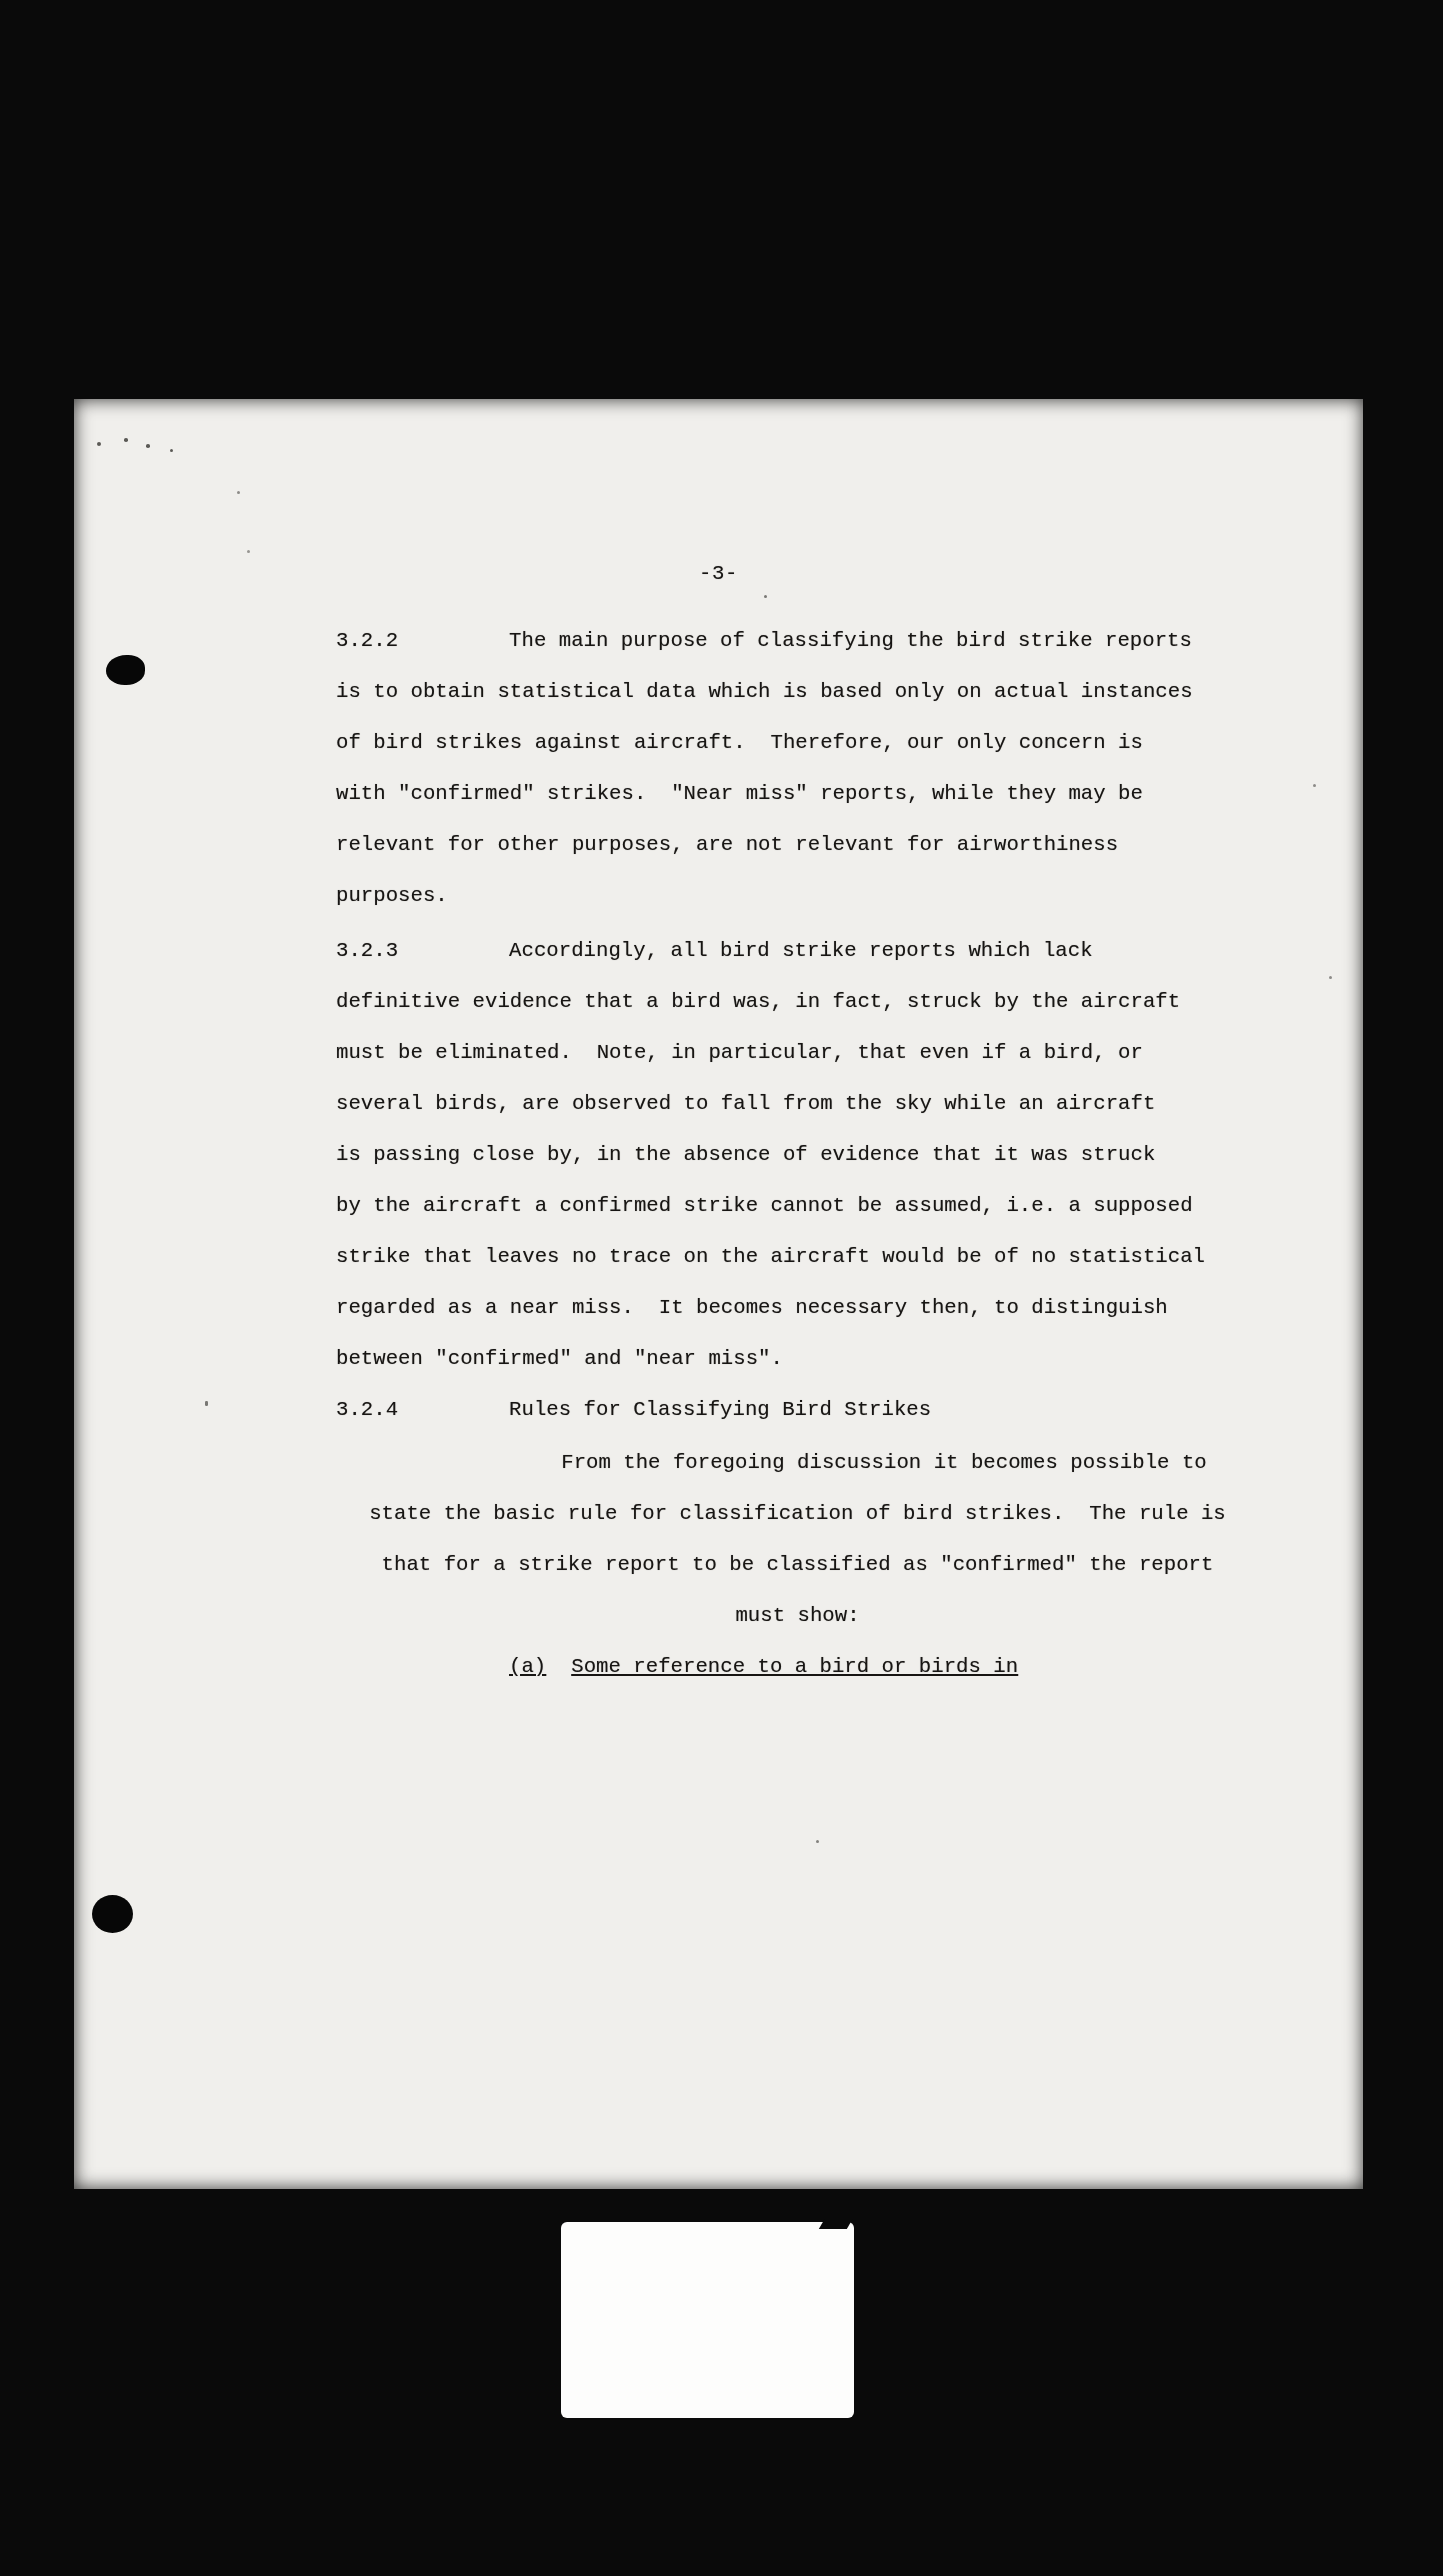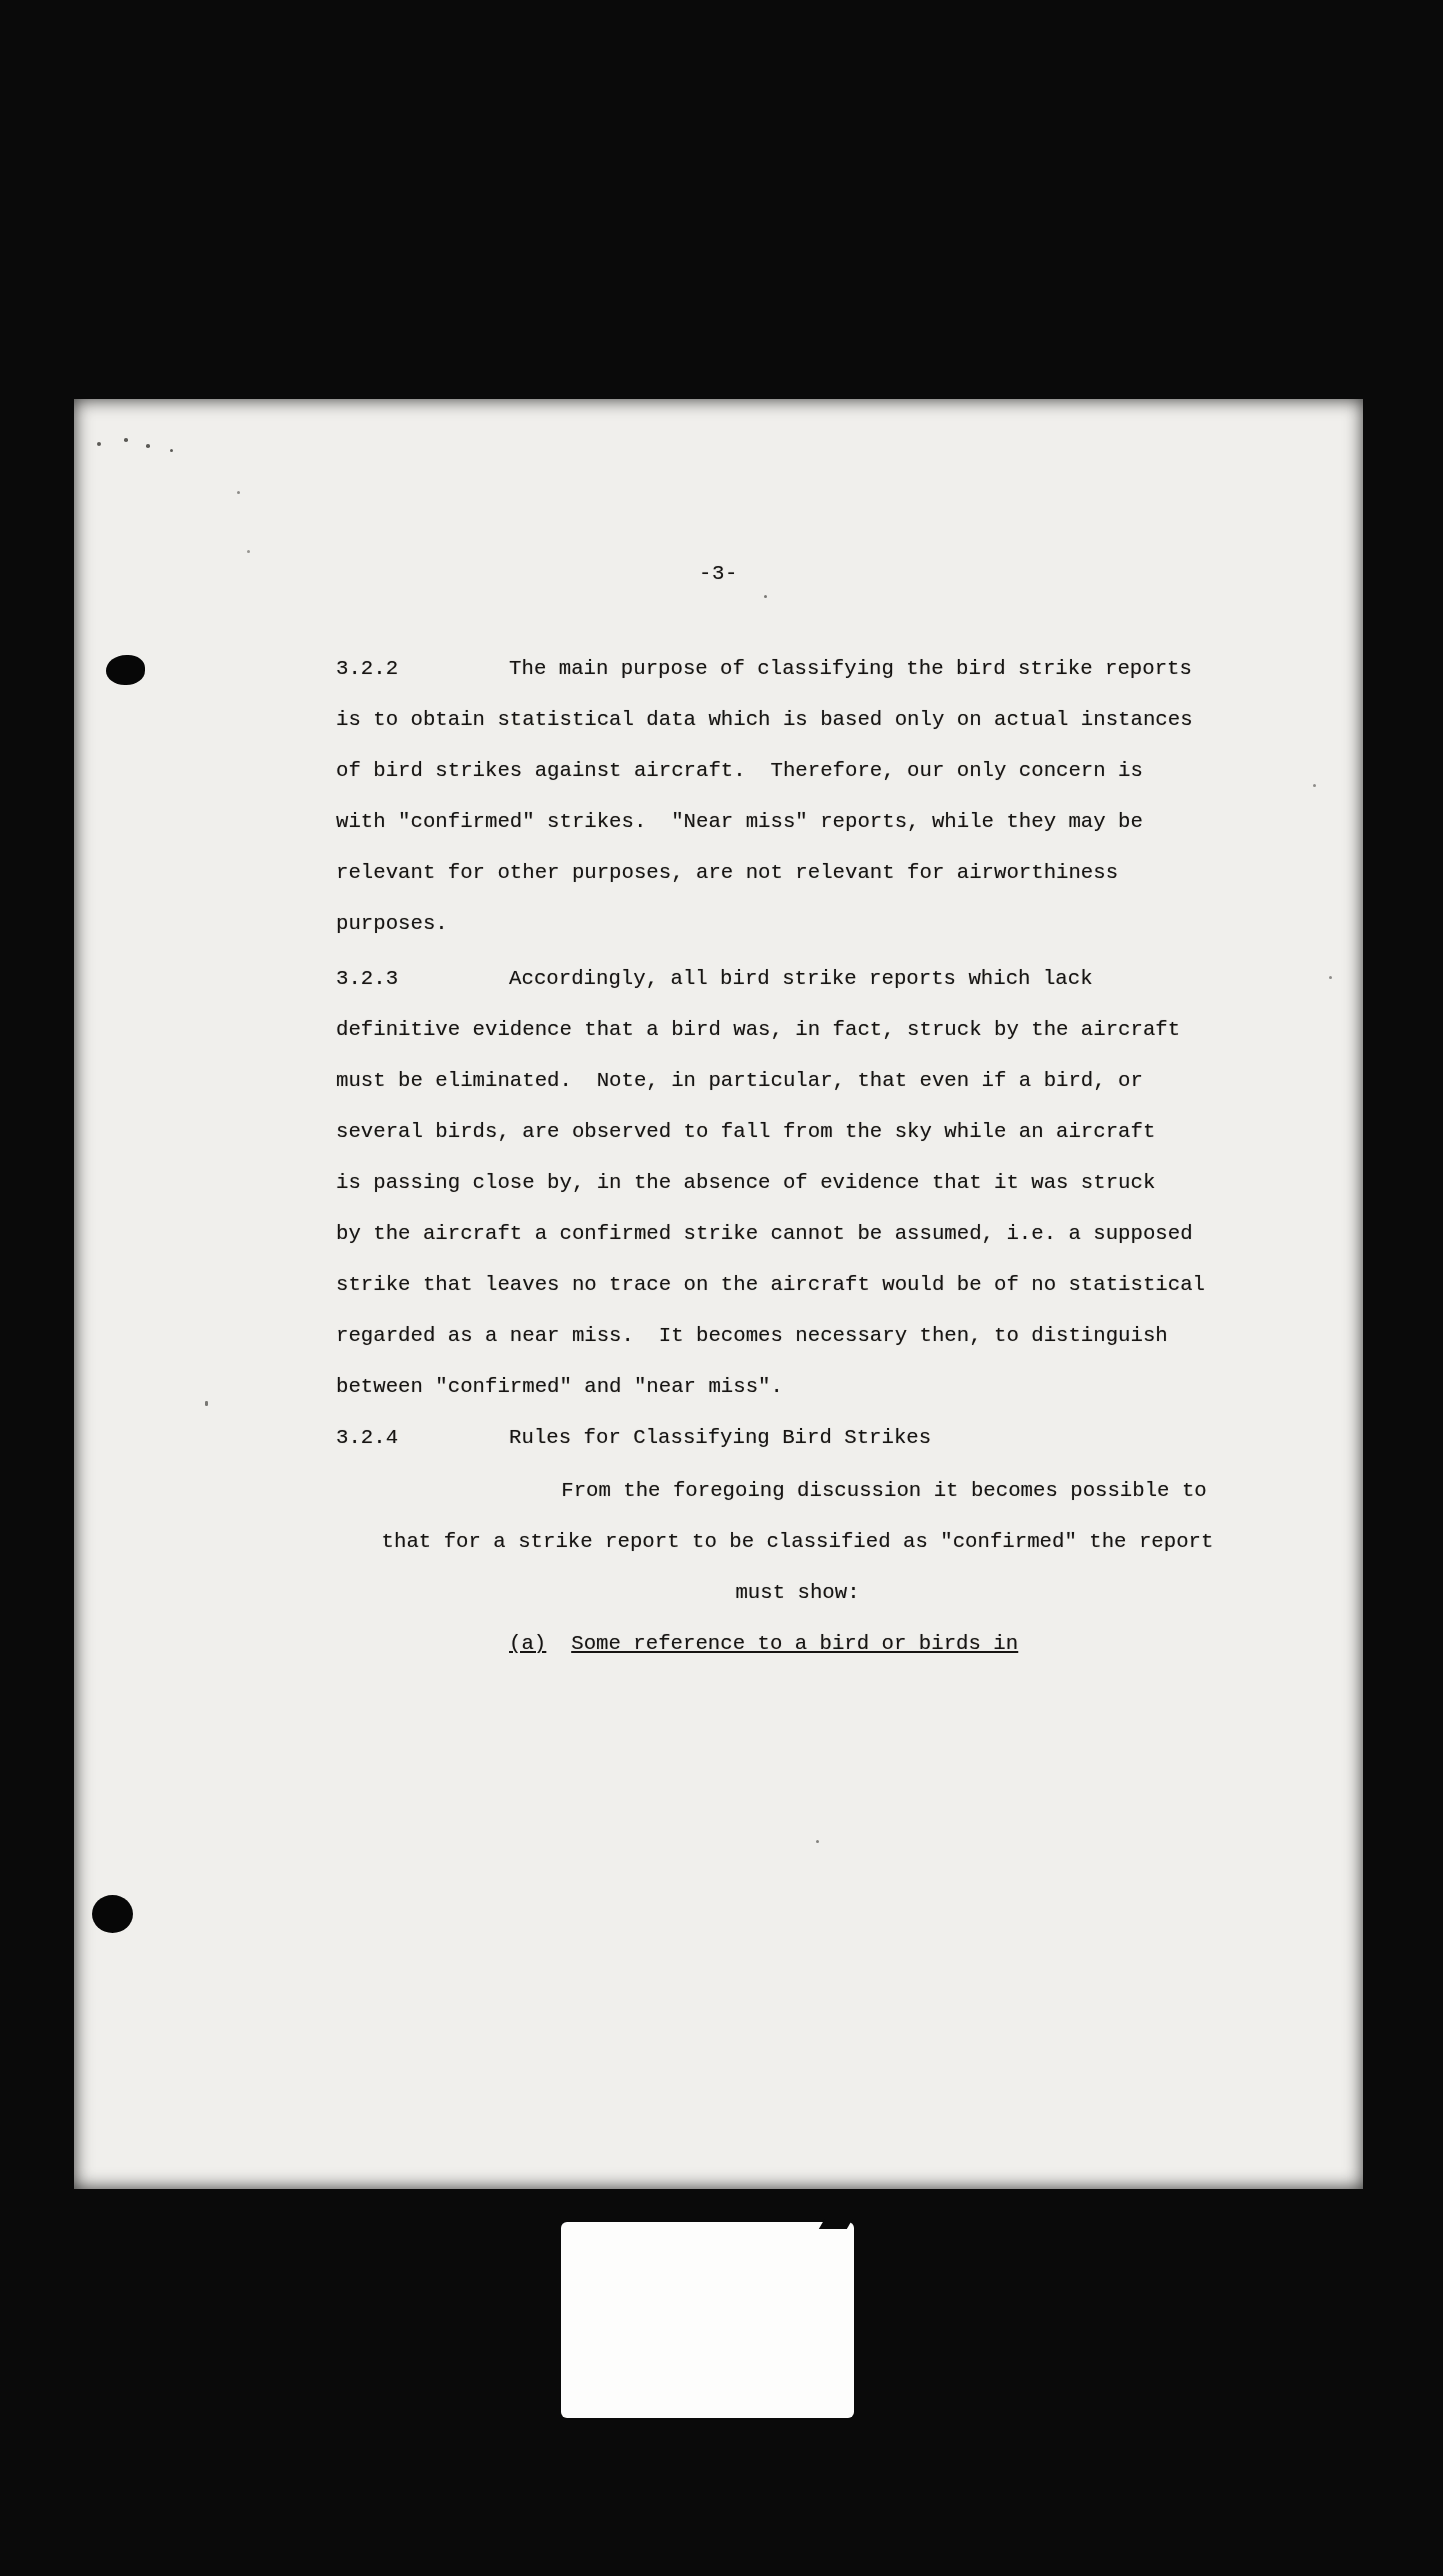--- a/index.html
+++ b/index.html
@@ -33,21 +33,21 @@
     left: 0;
     width: 100%;
     text-align: center;
     font-size: 20.7px;
     letter-spacing: 0.6px;
     text-shadow: 0 0 0.9px rgba(20,18,16,0.4);
   }
   .text-block {
     position: absolute;
     left: 262px;
-    top: 244px;
+    top: 216px;
     width: 923px;
     font-size: 20.7px;
     line-height: 51px;
     text-shadow: 0 0 0.9px rgba(20,18,16,0.4);
   }
   .line { white-space: pre; }
   .tab { display: inline-block; width: 111px; }
   .para-3-2-3 { margin-top: 4.3px; }
   .para-from  { margin-top: 1.8px; text-align: center; }
   .heading-u {
@@ -151,20 +151,21 @@
         <div class="line">regarded as a near miss.  It becomes necessary then, to distinguish</div>
         <div class="line">between "confirmed" and "near miss".</div>
       </div>
 
       <div class="para">
         <div class="line"><span>3.2.4</span><span class="tab"></span><span class="heading-u">Rules for Classifying Bird Strikes</span></div>
       </div>
 
       <div class="para para-from">
         <div class="line indent1">From the foregoing discussion it becomes possible to</div>
+        <div class="line">state the basic rule for classification of bird strikes.  The rule is</div>
         <div class="line">that for a strike report to be classified as "confirmed" the report</div>
         <div class="line">must show:</div>
       </div>
 
       <div class="para">
         <div class="line item-line-1"><span class="ilabel">(a)</span><span>Some reference to a bird or birds in</span></div>
       </div>
 
     </div>
   </div>

